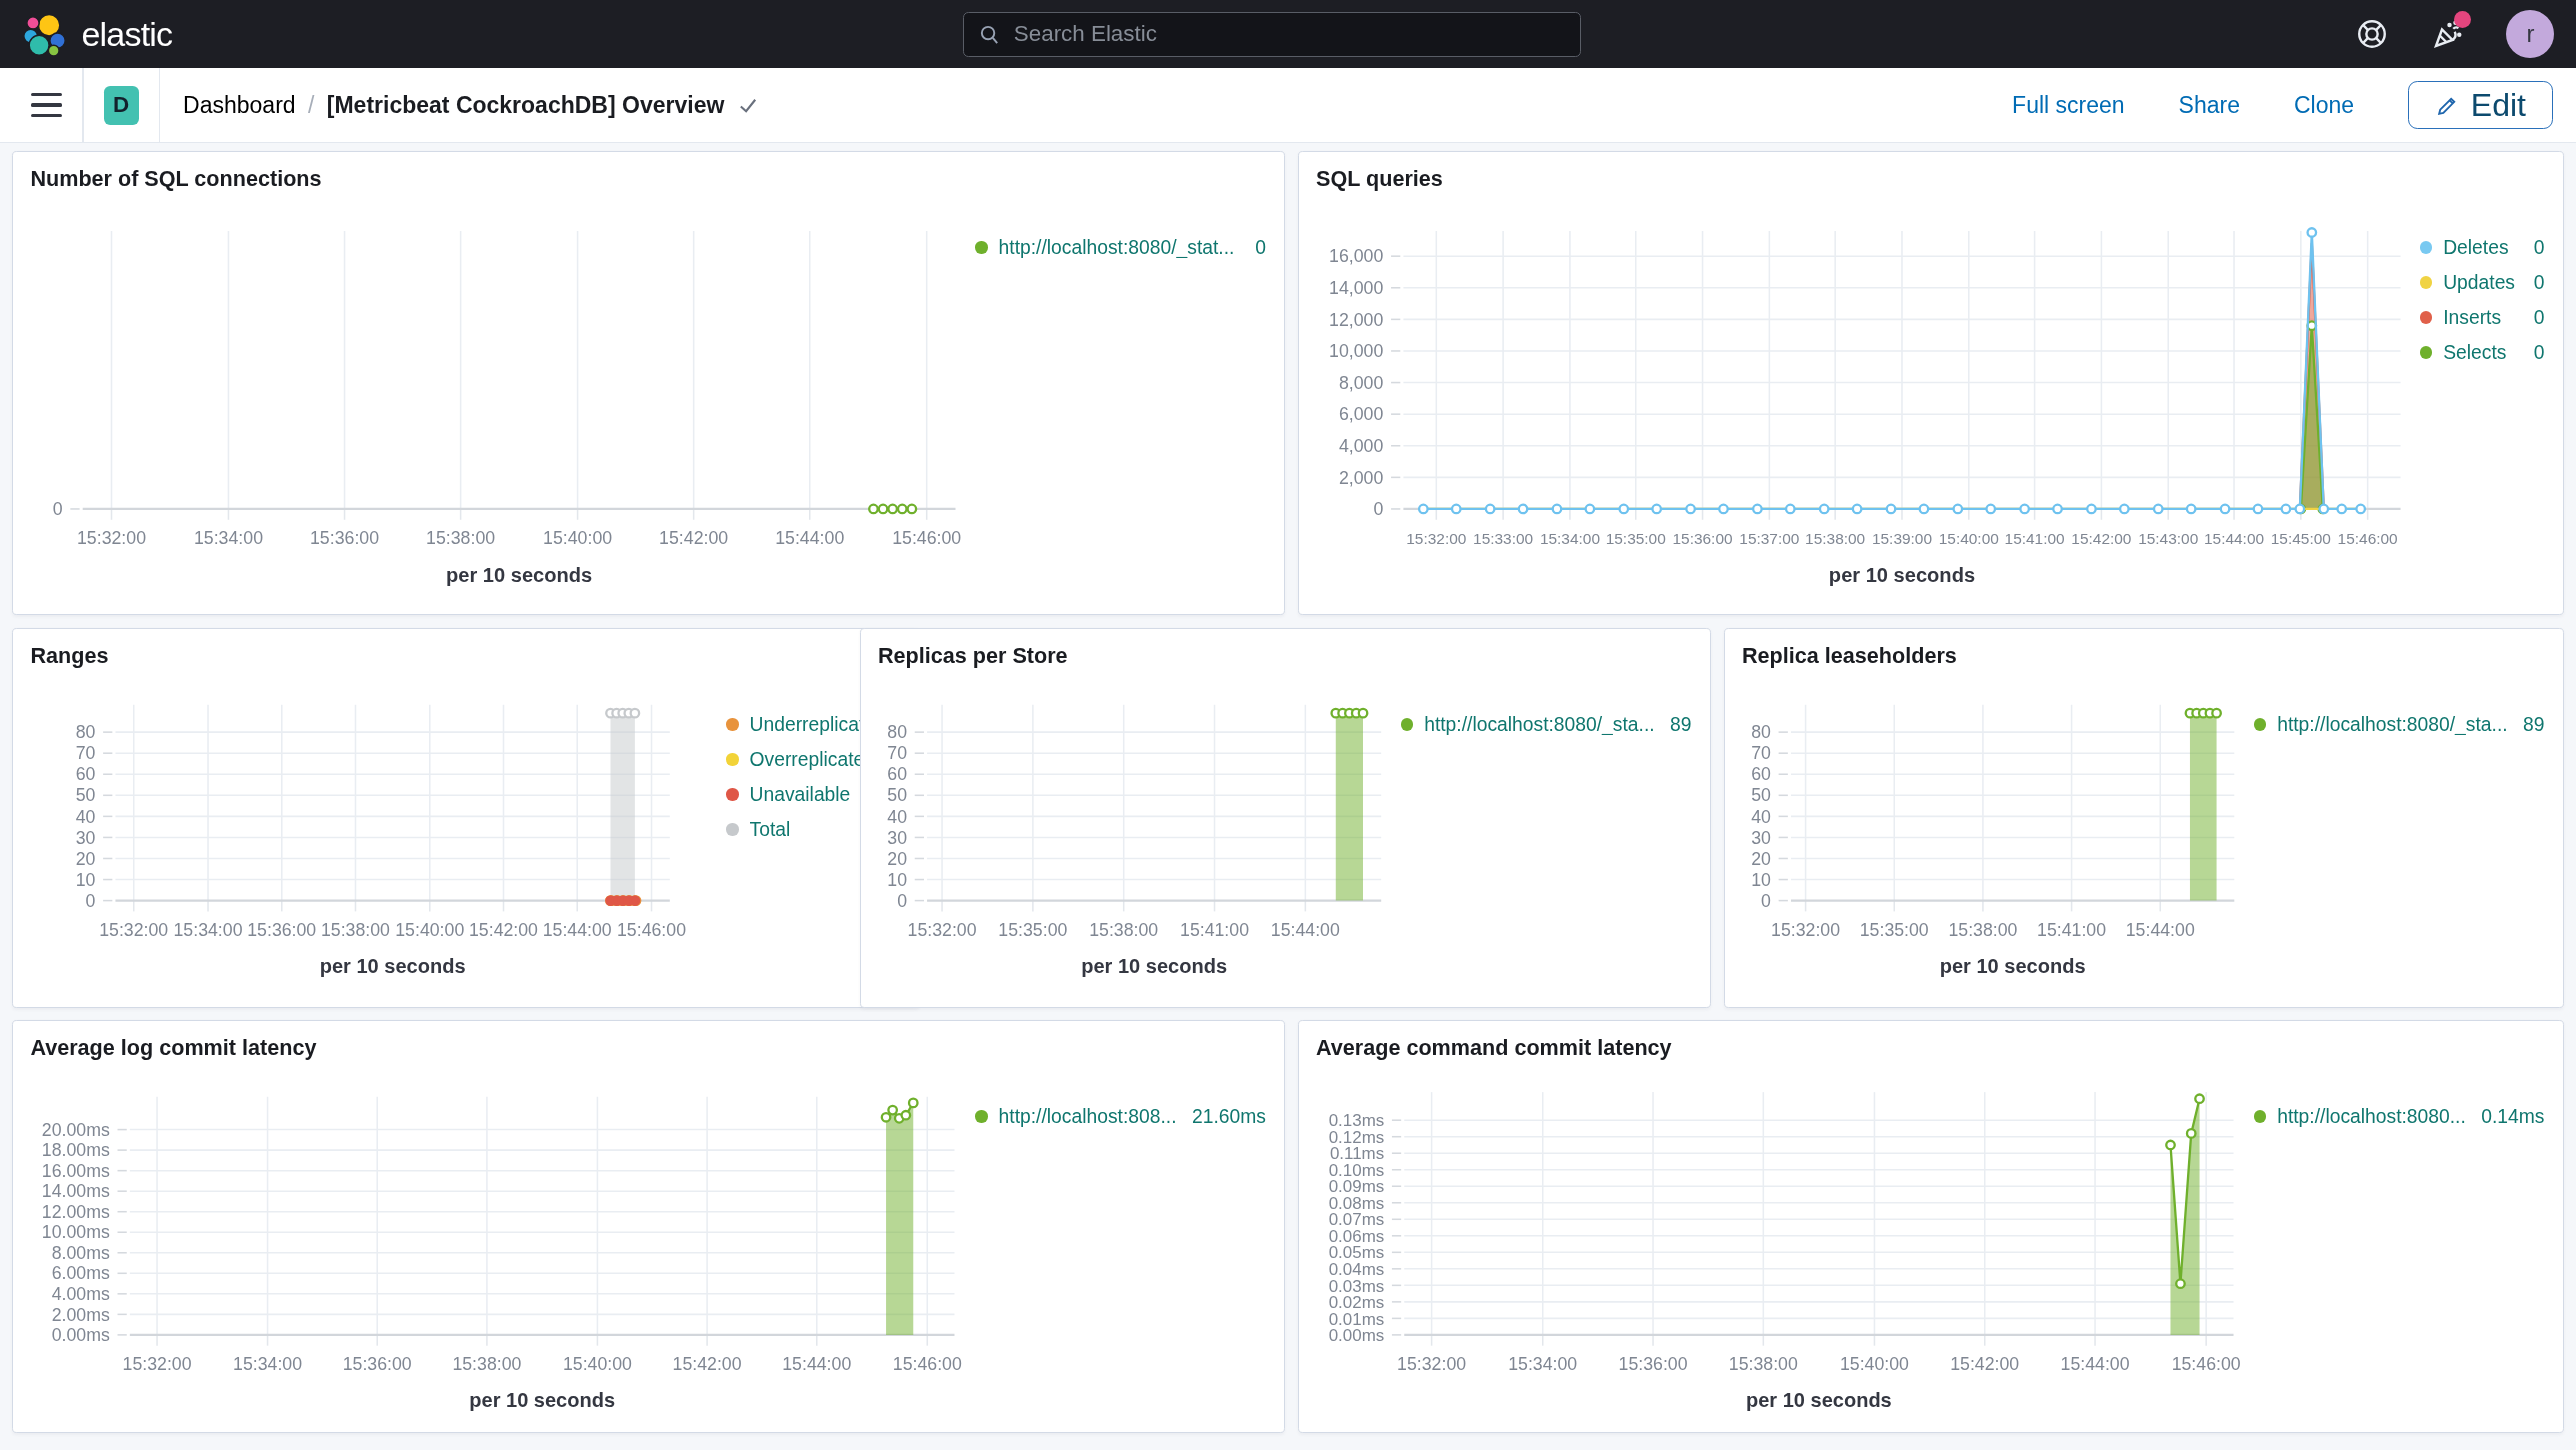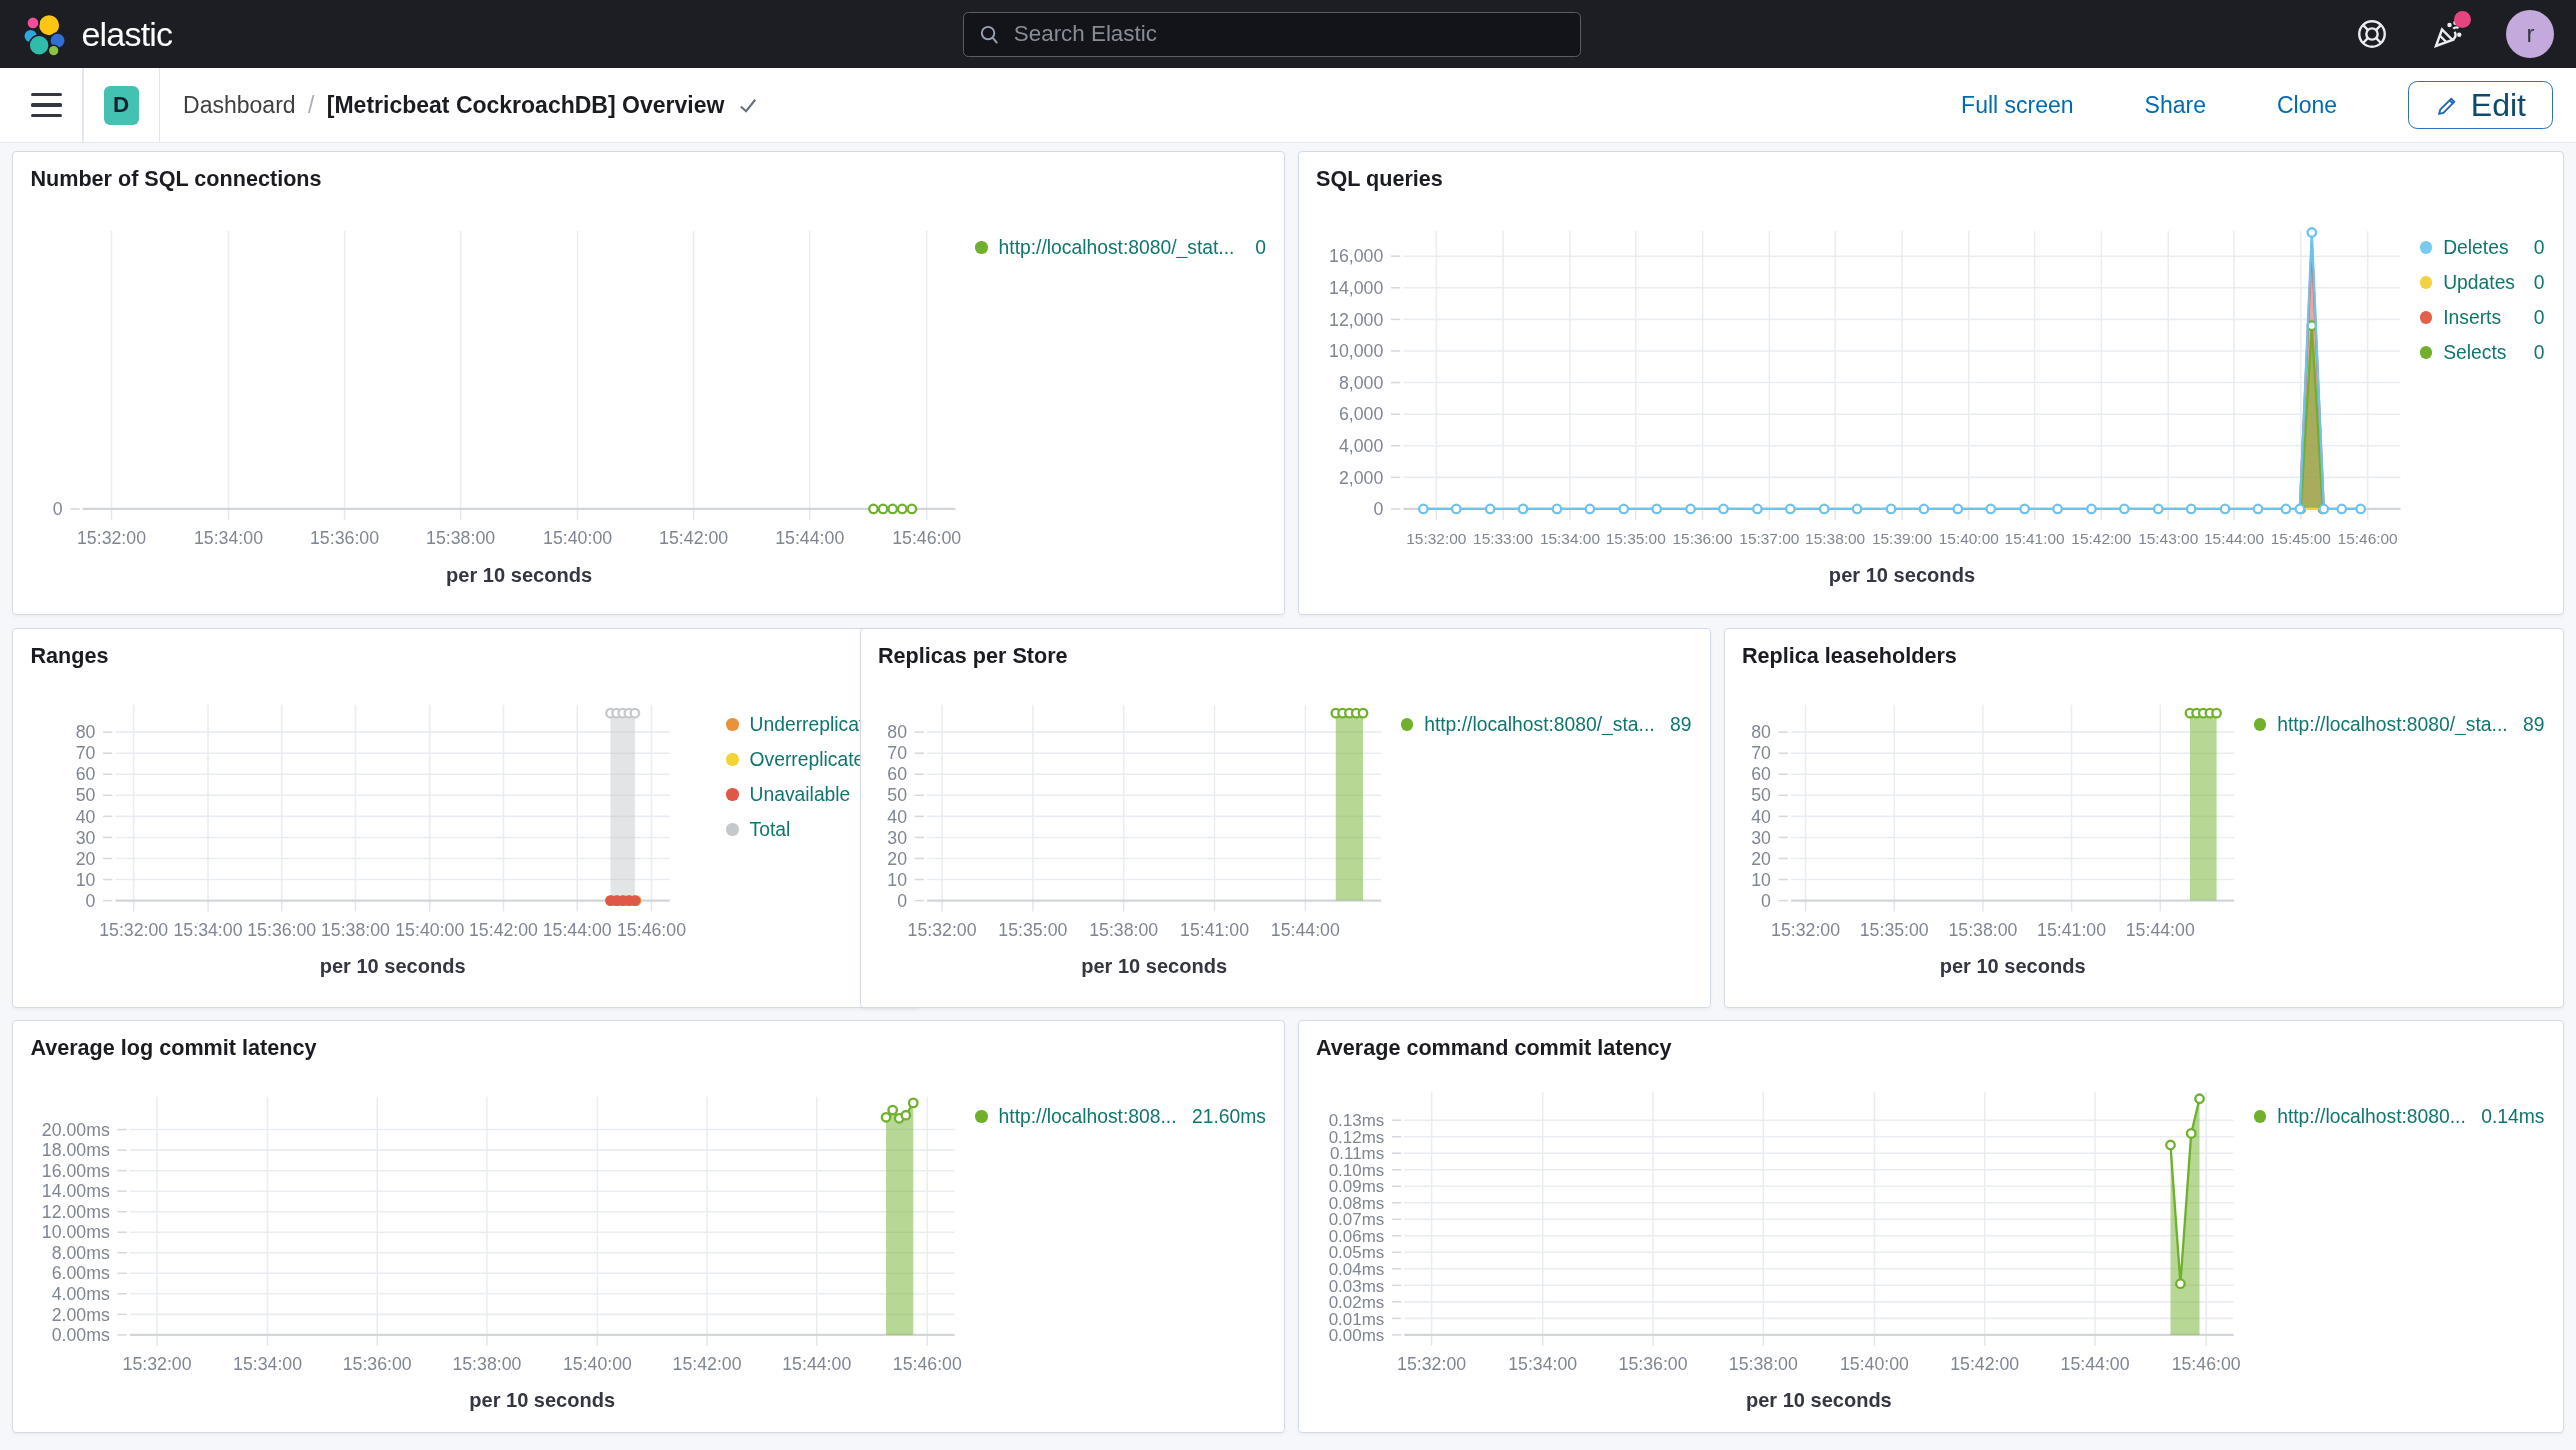--- a/index.html
+++ b/index.html
@@ -44,24 +44,24 @@
   }
   .hamburger { margin-left:31px; width:31px; height:25px; display:flex; flex-direction:column; justify-content:space-between; cursor:pointer; }
   .hamburger span { display:block; height:3.9px; border-radius:1.5px; background:#343741; }
   .tb-divider { width:1.5px; height:75px; background:#e3e8ef; margin:0 20px; }
   .dash-badge {
     width:35px; height:39px; border-radius:6.2px; background:#43c1b1;
     display:flex; align-items:center; justify-content:center;
     color:#13202c; font-size:22.4px; font-weight:700; cursor:pointer;
   }
   .breadcrumbs { display:flex; align-items:center; gap:12.4px; font-size:23px; margin-left:3.1px; }
-  .crumb-root { color:#404040; cursor:pointer; }
+  .crumb-root { color:#000000; cursor:pointer; }
   .crumb-sep { color:#a7aeb9; }
   .crumb-title { color:#1a1c21; font-weight:600; }
-  .toolbar-actions { margin-left:auto; display:flex; align-items:center; gap:71px; padding-right:23px; }
+  .toolbar-actions { margin-left:auto; display:flex; align-items:center; gap:54px; padding-right:23px; }
   .tb-link { color:#006bb4; font-size:23px; cursor:pointer; white-space:nowrap; }
   .edit-btn {
     display:flex; align-items:center; gap:10.8px; height:48px; padding:0 26px;
     border:1.5px solid #2a70ba; border-radius:9.3px; color:#0c4a6e; font-size:32px;
     background:#ffffff; cursor:pointer; font-family:inherit;
   }
 
   
   .panel {
     position:absolute; background:#ffffff; border:0.8px solid #d3dae6;

